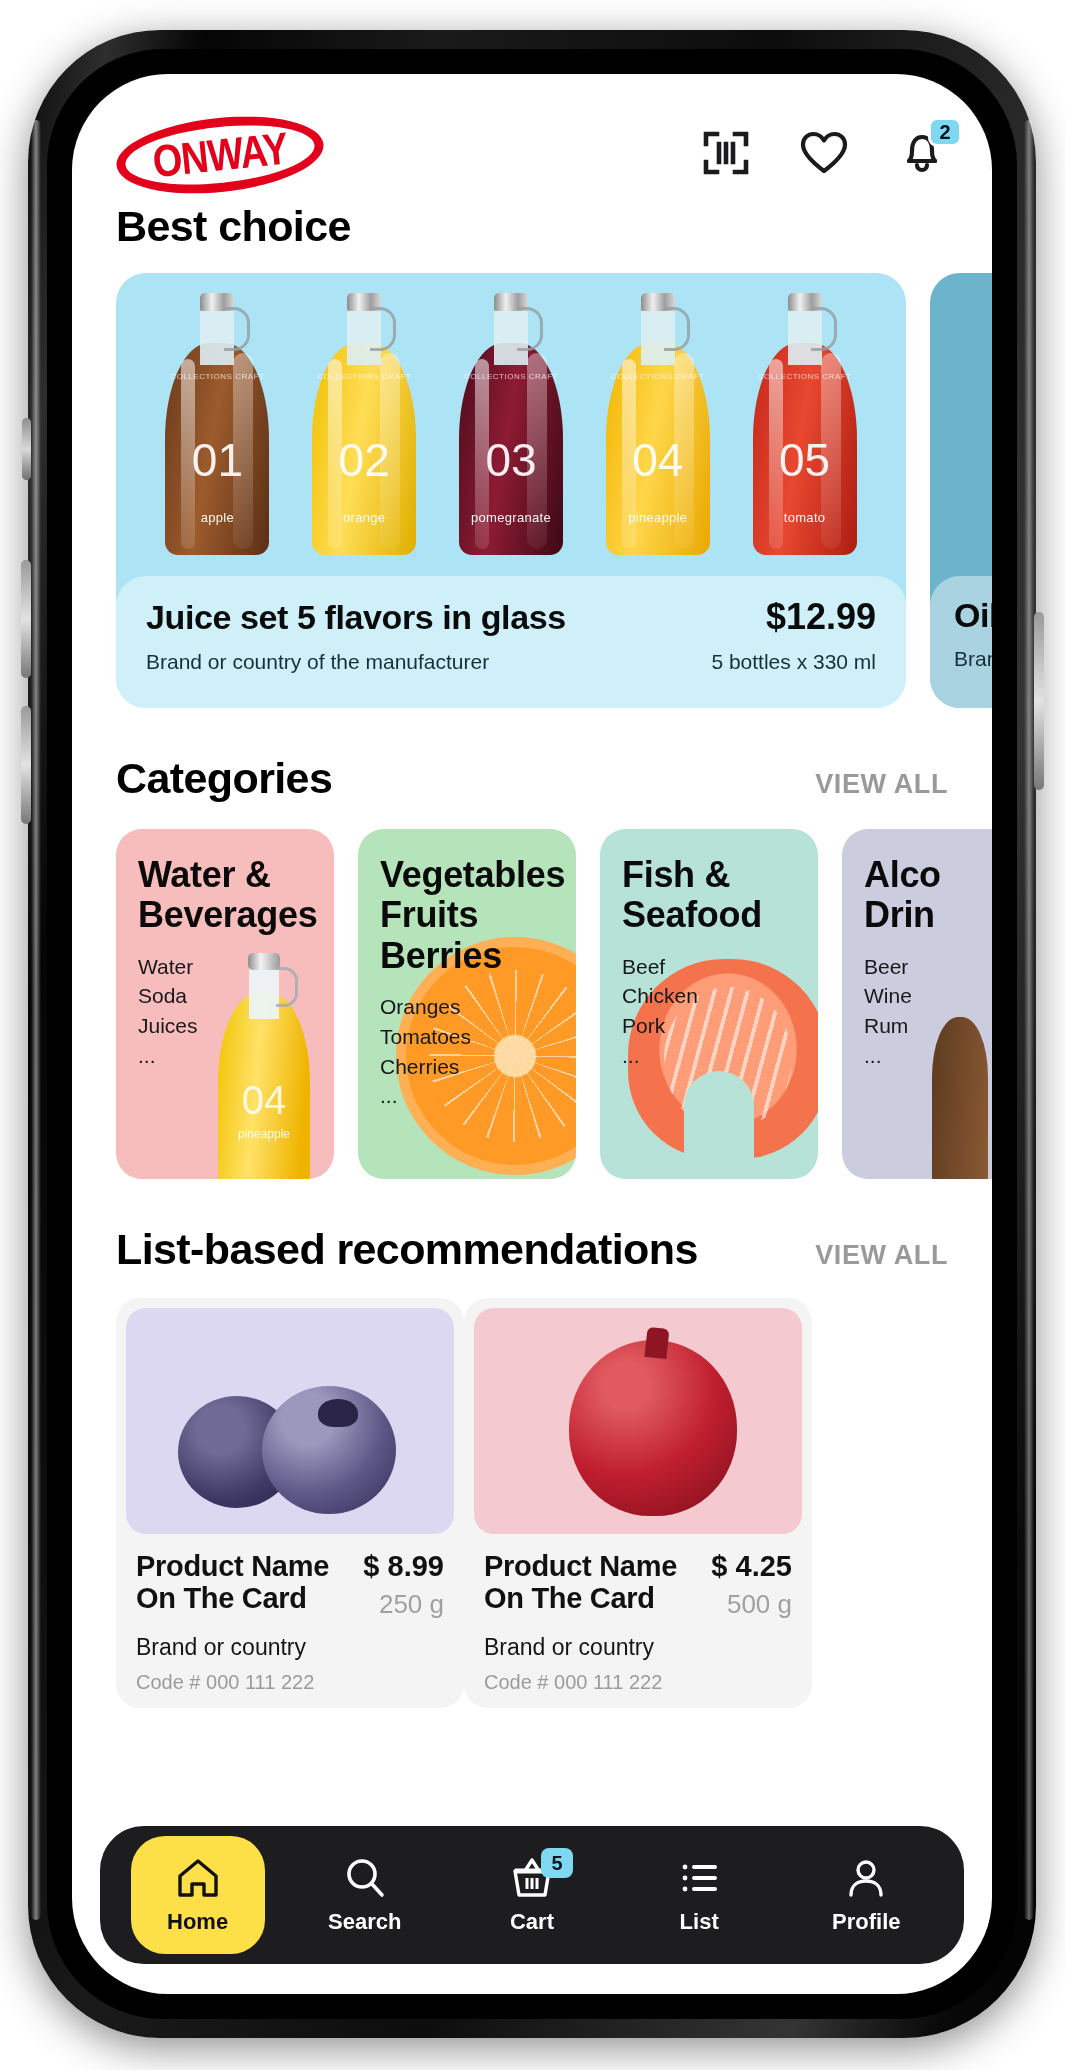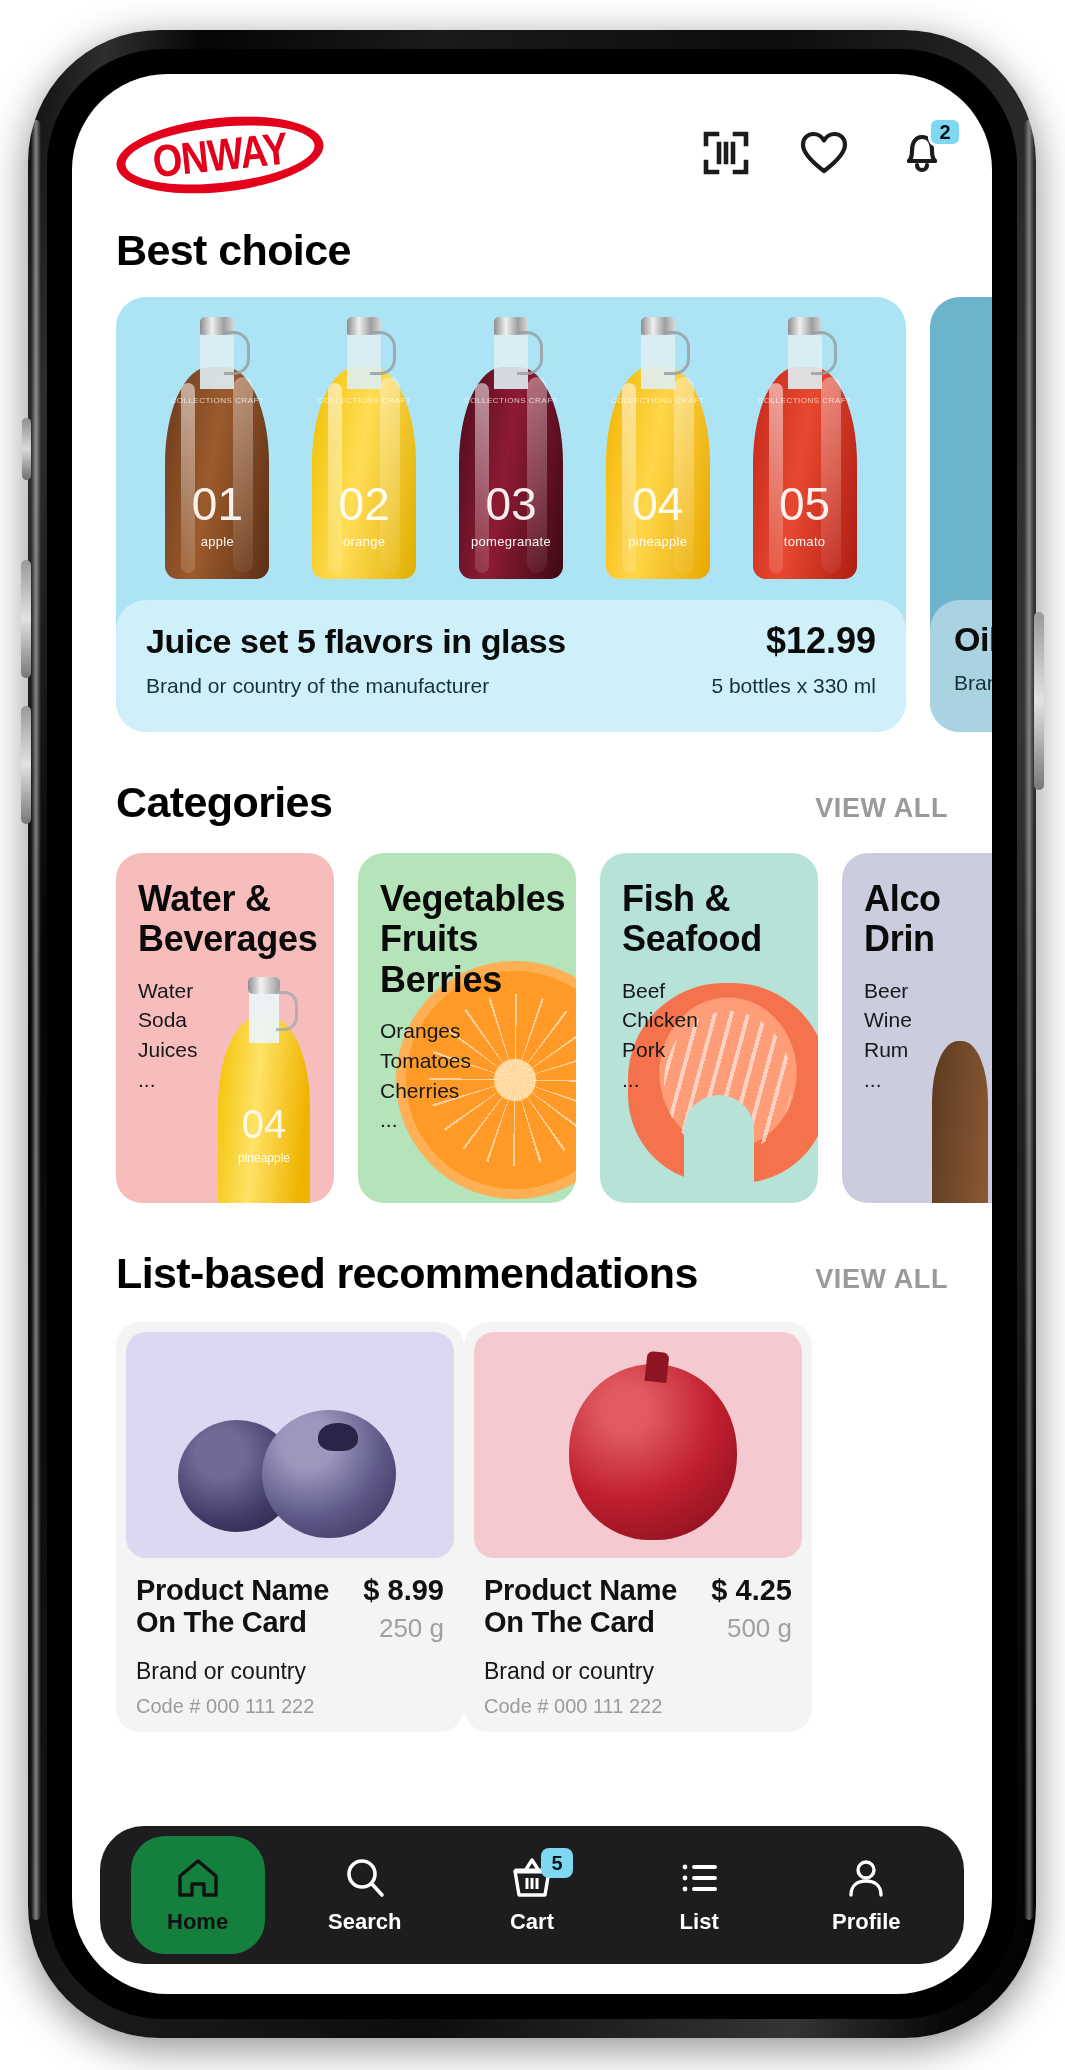--- a/index.html
+++ b/index.html
@@ -82,21 +82,21 @@
     min-width: 34px; height: 30px; padding: 0 6px;
     background: #7fd8f2; border-radius: 9px;
     color: #06121a; font-size: 20px; font-weight: 700;
     display: flex; align-items: center; justify-content: center;
     border: 3px solid #fff;
   }
 
   
   .section-head {
     display: flex; align-items: baseline; justify-content: space-between;
-    padding: 0 44px; margin-top: 24px;
+    padding: 0 44px; margin-top: 0;
   }
   .section-title {
     font-size: 43px; font-weight: 800; color: #000; letter-spacing: -.6px;
   }
   .view-all {
     font-size: 27px; font-weight: 700; color: #9a9a9a; letter-spacing: .6px; cursor: pointer;
   }
 
   
   .hero-rail {
@@ -134,21 +134,21 @@
     position: absolute; left: 16px; bottom: 6px; width: 14px; height: 190px;
     background: linear-gradient(180deg,rgba(255,255,255,.55),rgba(255,255,255,.12));
     border-radius: 10px;
   }
   .b-gloss2 {
     position: absolute; right: 16px; bottom: 6px; width: 20px; height: 196px;
     background: linear-gradient(180deg,rgba(255,255,255,.38),rgba(255,255,255,.06));
     border-radius: 12px;
   }
   .b-num {
-    position: absolute; left: 0; right: 0; bottom: 52px; text-align: center;
+    position: absolute; left: 0; right: 0; bottom: 72px; text-align: center;
     color: rgba(255,255,255,.92); font-size: 46px; font-weight: 300; line-height: 1;
   }
   .b-flavor {
     position: absolute; left: 0; right: 0; bottom: 30px; text-align: center;
     color: rgba(255,255,255,.95); font-size: 13px; letter-spacing: .3px;
   }
   .b-brand {
     position: absolute; left: 0; right: 0; top: 78px; text-align: center;
     color: rgba(255,255,255,.7); font-size: 8px; letter-spacing: .5px; line-height: 1.5;
   }
@@ -286,21 +286,21 @@
   .tabbar {
     position: absolute; left: 28px; right: 28px; bottom: 30px; height: 138px;
     background: #1d1d1f; border-radius: 44px;
     display: flex; align-items: center; justify-content: space-around; padding: 0 14px;
   }
   .tab {
     position: relative; width: 134px; height: 118px; border-radius: 34px;
     display: flex; flex-direction: column; align-items: center; justify-content: center;
     gap: 8px; cursor: pointer;
   }
-  .tab.active { background: #15803d; }
+  .tab.active { background: #fde047; }
   .tab svg { width: 46px; height: 46px; display: block; }
   .tab-label { font-size: 22px; font-weight: 700; color: #fff; }
   .tab.active .tab-label { color: #111; }
   .cart-badge {
     position: absolute; right: 26px; top: 12px;
     min-width: 32px; height: 30px; padding: 0 5px;
     background: #7fd8f2; border-radius: 8px; color: #07161d;
     font-size: 20px; font-weight: 700;
     display: flex; align-items: center; justify-content: center;
   }

